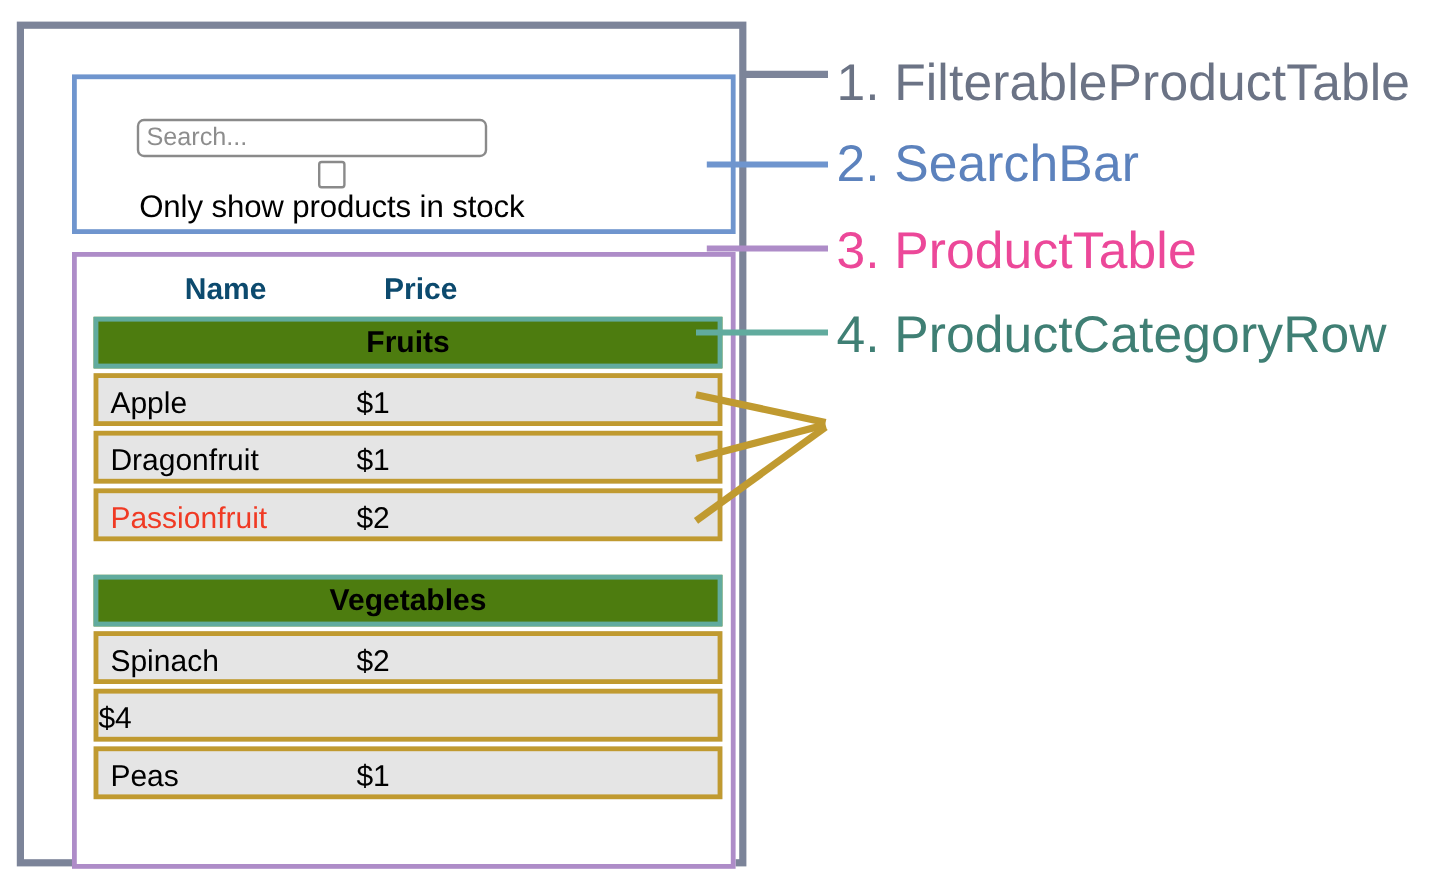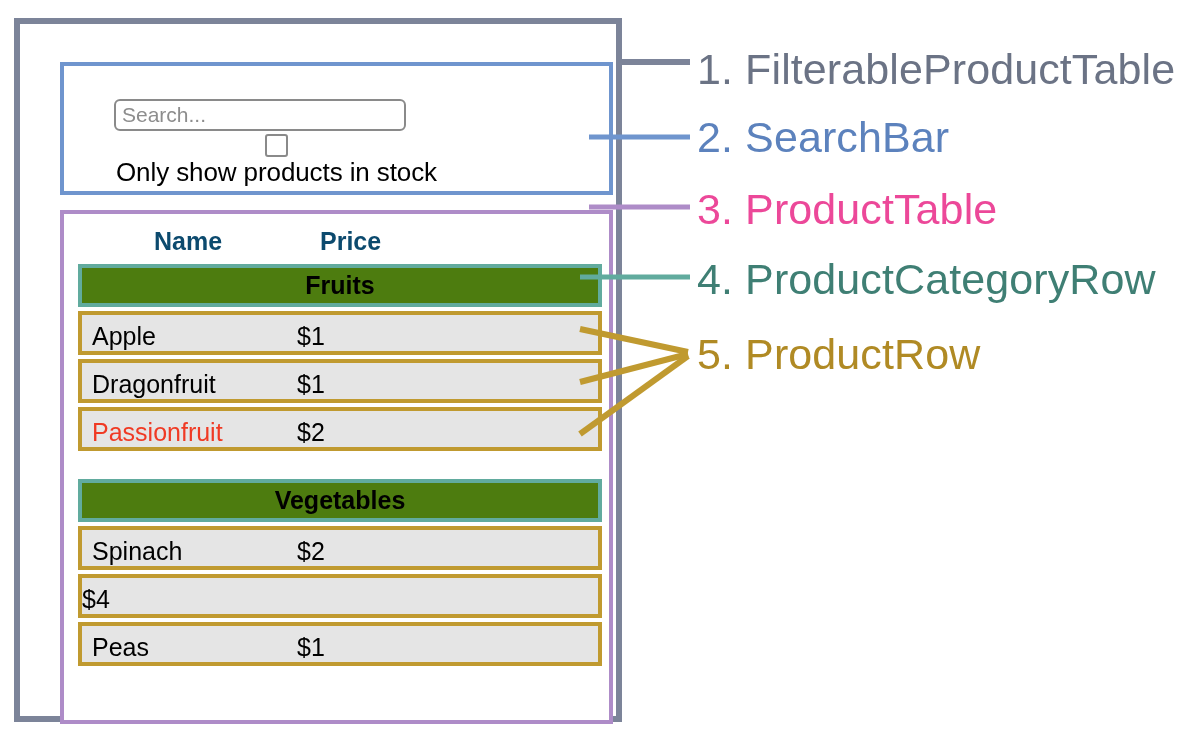--- a/index.html
+++ b/index.html
@@ -268,15 +268,14 @@
 
     <line x1="580" y1="329" x2="688" y2="352" stroke="#c09a30" stroke-width="6"></line>
     <line x1="580" y1="382" x2="688" y2="354" stroke="#c09a30" stroke-width="6"></line>
     <line x1="580" y1="434" x2="688" y2="356" stroke="#c09a30" stroke-width="6"></line>
   </svg>
 
   <div class="legend-item legend-1">1. FilterableProductTable</div>
   <div class="legend-item legend-2">2. SearchBar</div>
   <div class="legend-item legend-3">3. ProductTable</div>
   <div class="legend-item legend-4">4. ProductCategoryRow</div>
-  <div class="legend-item legend-5">5. ProductRow</div>
 
 </div>
 
 </body></html>

